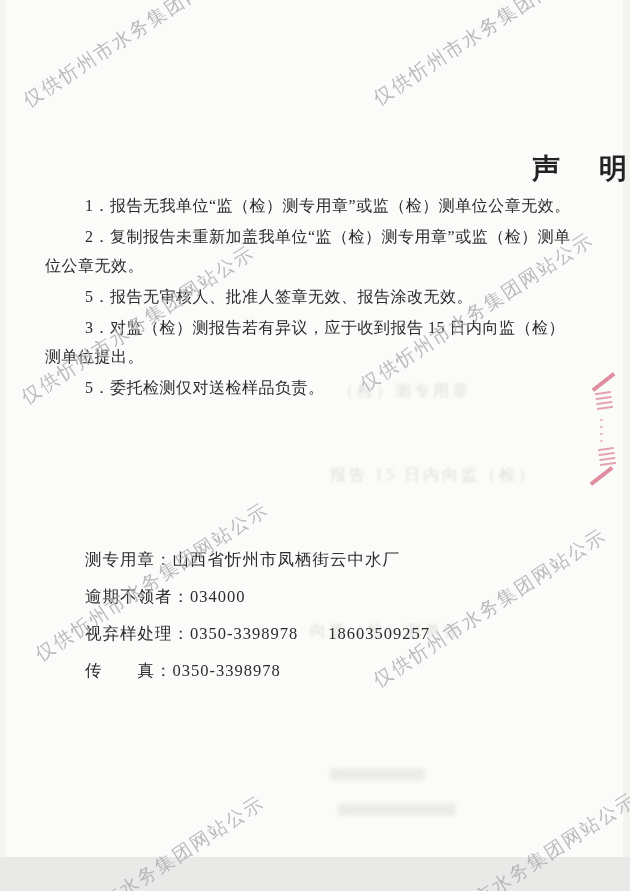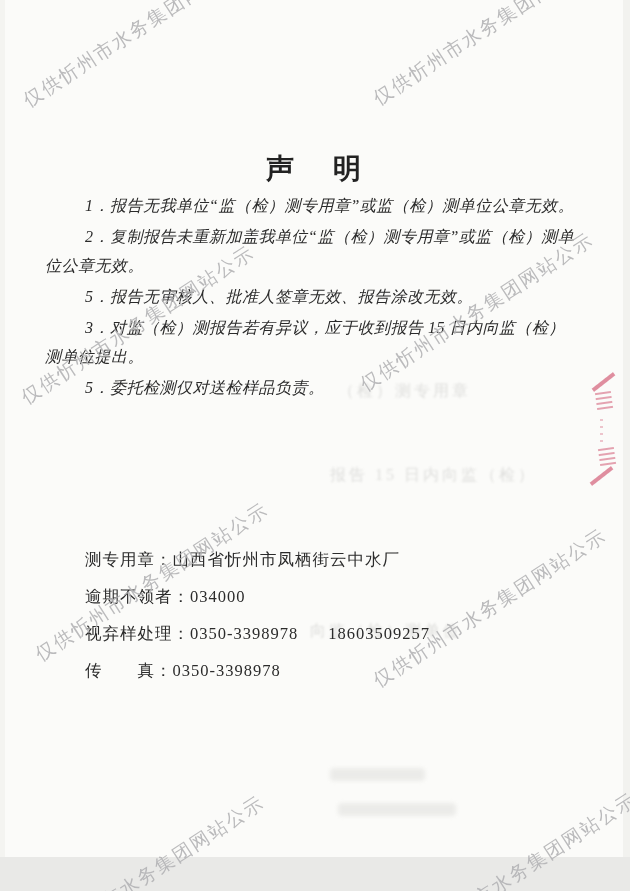--- a/index.html
+++ b/index.html
@@ -5,25 +5,25 @@
   html,body{margin:0;padding:0;}
   body{width:630px;height:891px;font-family:"Liberation Serif","DejaVu Serif",serif;}
   .scan{position:relative;width:630px;height:891px;background:#fbfbf9;overflow:hidden;}
   
   .scan-edge{position:absolute;left:0;right:0;bottom:0;height:34px;background:#e9e9e7;z-index:1;}
   .edge-right{position:absolute;top:0;right:0;bottom:34px;width:7px;background:#f2f2ef;z-index:1;}
   .edge-left{position:absolute;top:0;left:0;bottom:34px;width:5px;background:#f4f4f1;z-index:1;}
 
   
   .doc{position:absolute;inset:0;z-index:2;color:#2b2b2b;}
-  .title{position:absolute;top:150px;left:0;width:100%;text-align:center;
+  .title{position:absolute;top:150px;left:0;width:100%;text-align:right;
          font-size:28px;font-weight:bold;letter-spacing:3px;word-spacing:26px;color:#222;}
   .statements{position:absolute;top:191px;left:45px;width:533px;
               font-size:16px;line-height:29px;letter-spacing:.5px;}
-  .statements p{margin:0 0 2px 0;text-indent:40px;font-style:italic;}
+  .statements p{margin:0 0 2px 0;text-indent:40px;}
   .contact{position:absolute;top:541px;left:85px;font-size:16.5px;line-height:37px;letter-spacing:1px;}
   .c-row{white-space:nowrap;}
   .phone2{margin-left:30px;margin-top:36px;}
 
   
   .wm{position:absolute;z-index:4;white-space:nowrap;
       font-family:"Liberation Sans","DejaVu Sans",sans-serif;
       font-size:19px;letter-spacing:2px;color:#b2b2b4;opacity:.88;
       transform:translate(-50%,-50%) rotate(-33deg);pointer-events:none;}
   .wm1{left:140px;top:28px;}

